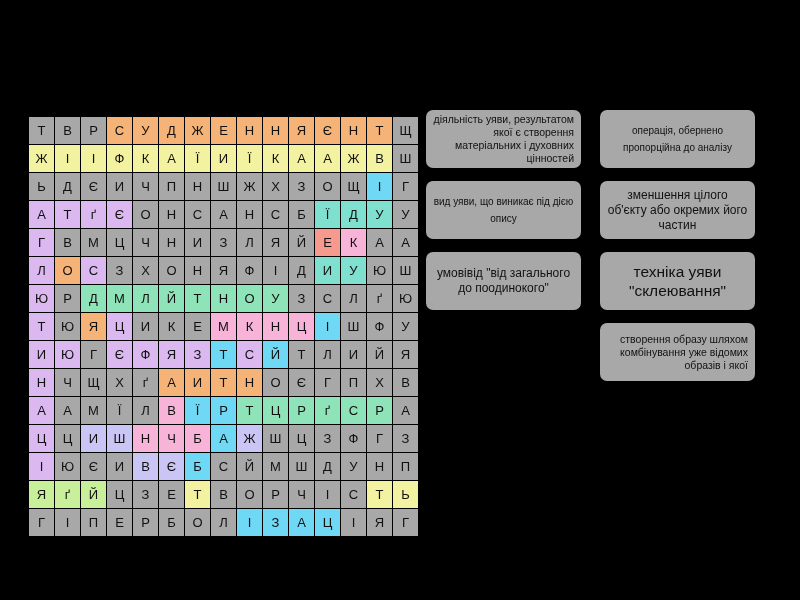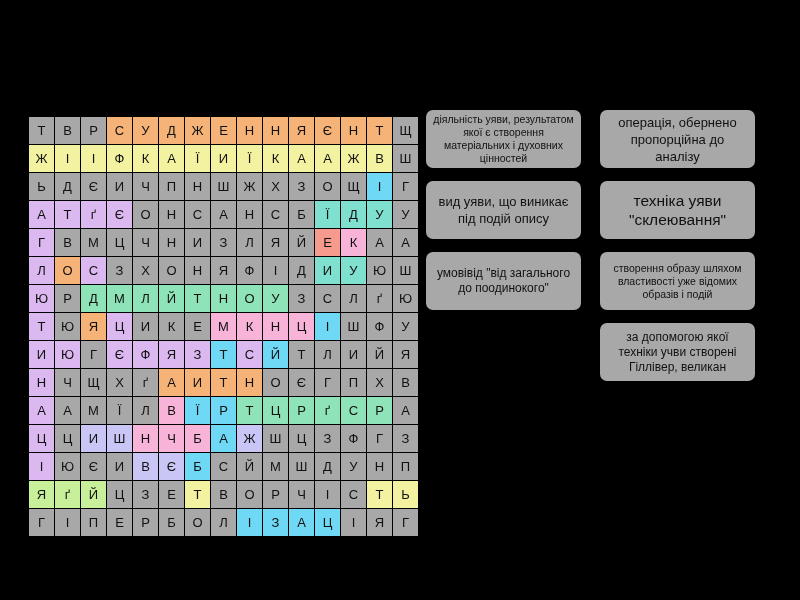--- a/index.html
+++ b/index.html
@@ -63,23 +63,23 @@
     padding: 6px 7px;
     margin-bottom: 13px;
     text-align: center;
     display: flex;
     align-items: center;
     justify-content: center;
     font-family: "Liberation Sans", sans-serif;
   }
   .clue-card.h60 { height: 58px; }
   .clue-text { width: 100%; }
-  .sz-xs { font-size: 10.5px; line-height: 13px; }
+  .sz-xs { font-size: 10.5px; line-height: 13px; text-align: right; }
   .sz-sm { font-size: 12px; line-height: 15px; }
-  .sz-md { font-size: 13px; line-height: 17px; }
+  .sz-md { font-size: 10px; line-height: 17px; }
   .sz-lg { font-size: 15.5px; line-height: 19px; }
 </style>
 </head>
 <body>
 
 <div id="stage">
 
   <div id="grid-wrap">
     <table id="letter-grid">
       <tbody id="grid-body">
@@ -340,34 +340,34 @@
           </tr>
         </tbody>
     </table>
   </div>
 
   <div class="clue-col" id="clue-col-left">
       <div class="clue-card h60">
         <div class="clue-text sz-xs">діяльність уяви, результатом якої є створення матеріальних і духовних цінностей</div>
       </div>
       <div class="clue-card h60">
-        <div class="clue-text sz-md">вид уяви, що виникає під подій опису</div>
+        <div class="clue-text sz-md">вид уяви, що виникає під дією опису</div>
       </div>
       <div class="clue-card h60">
         <div class="clue-text sz-sm">умовівід "від загального до поодинокого"</div>
       </div>
     </div>
   <div class="clue-col" id="clue-col-right">
       <div class="clue-card h60">
         <div class="clue-text sz-md">операція, обернено пропорційна до аналізу</div>
       </div>
       <div class="clue-card h60">
+        <div class="clue-text sz-sm">зменшення цілого об'єкту або окремих його частин</div>
+      </div>
+      <div class="clue-card h60">
         <div class="clue-text sz-lg">техніка уяви "склеювання"</div>
       </div>
       <div class="clue-card h60">
-        <div class="clue-text sz-xs">створення образу шляхом властивості уже відомих образів і подій</div>
-      </div>
-      <div class="clue-card h60">
-        <div class="clue-text sz-sm">за допомогою якої техніки учви створені Гіллівер, великан</div>
+        <div class="clue-text sz-xs">створення образу шляхом комбінування уже відомих образів і якої</div>
       </div>
     </div>
 
 </div>
 
 </body></html>

